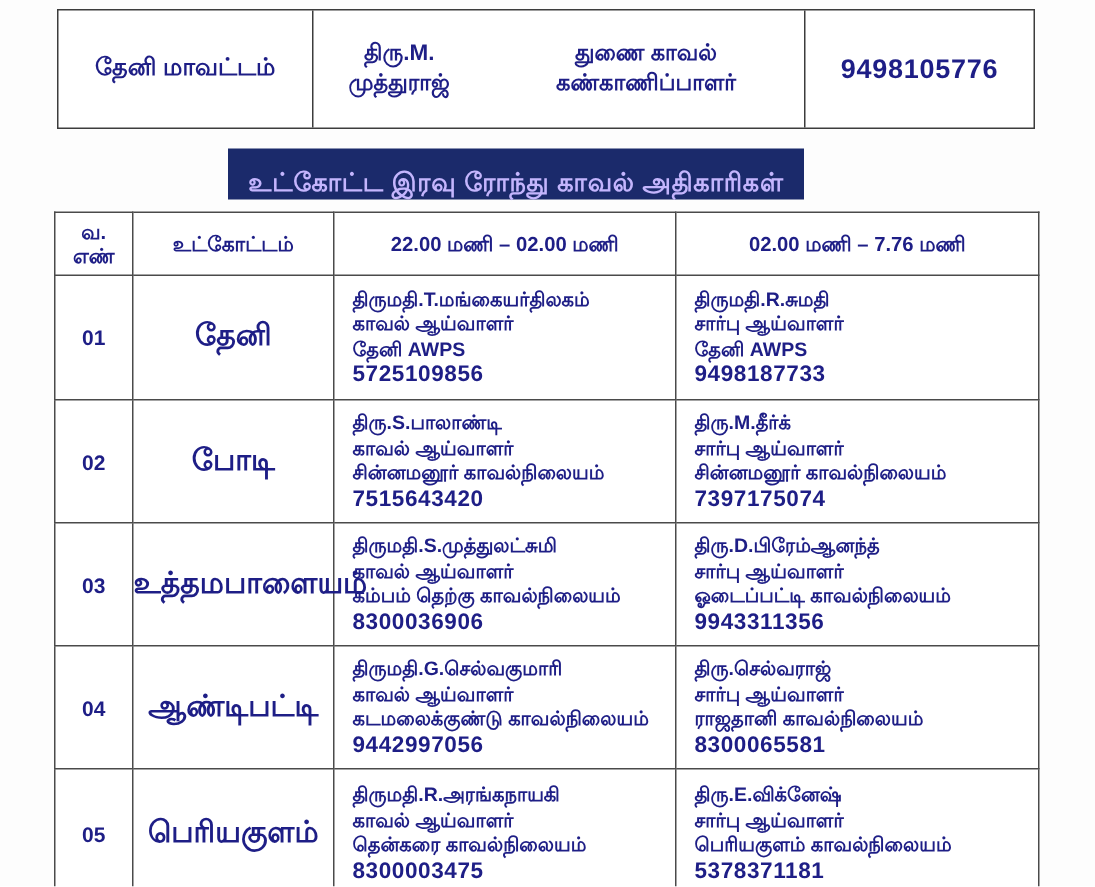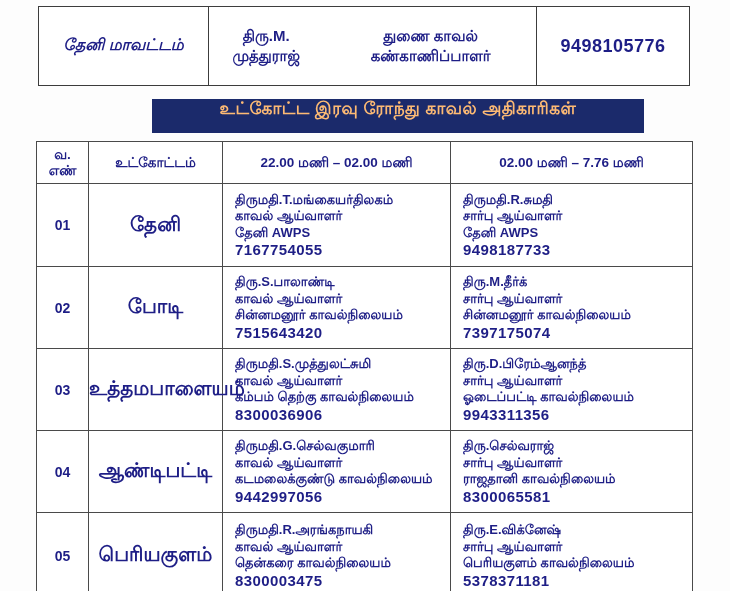--- a/index.html
+++ b/index.html
@@ -13,29 +13,29 @@
   
   .hdr-table {
     position:absolute; left:38px; top:6px; width:652px; height:80px;
     display:flex; border:1px solid #3c3c3c; background:#fff;
     box-sizing:border-box;
   }
   .hdr-cell {
     display:flex; align-items:center; justify-content:center;
     border-right:1px solid #3c3c3c; box-sizing:border-box;
   }
-  .hdr-c1 { width:170px; font-size:16px; font-weight:bold; text-align:right;font-style:italic; }
+  .hdr-c1 { width:170px; font-size:16px; font-weight:bold; text-align:right; }
   .hdr-c2 { flex:1; flex-direction:row; gap:2px; padding:4px 0; }
   .hdr-c3 { width:152px; border-right:none; font-size:18px; font-weight:bold; letter-spacing:0.5px; }
   .hdr-line { font-size:15px; font-weight:bold; line-height:20px; text-align:center; }
   
   .banner {
-    position:absolute; left:152px; top:99px; width:492px; height:34px;
-    background:#1b2a6b; color:#fdba74;
-    display:flex; align-items:flex-start; justify-content:center;
+    position:absolute; left:152px; top:99px; width:384px; height:34px;
+    background:#1b2a6b; color:#c4b5fd;
+    display:flex; align-items:flex-end; justify-content:center;
     font-weight:bold; font-size:17px; letter-spacing:0.5px;
     box-sizing:border-box;
   }
   
   table.roster {
     position:absolute; left:36px; top:141px; width:656px;
     border-collapse:collapse; table-layout:fixed; background:#fff;
   }
   .roster th, .roster td {
     border:1px solid #4a4a4a; padding:0; box-sizing:border-box;
@@ -93,21 +93,21 @@
       </tr>
     </thead>
     <tbody>
       <tr class="rh1">
         <td class="num">01</td>
         <td class="sub">தேனி</td>
         <td class="off">
           <div class="l">திருமதி.T.மங்கையர்திலகம்</div>
           <div class="l">காவல் ஆய்வாளர்</div>
           <div class="l">தேனி AWPS</div>
-          <div class="l phone">7167754055</div>
+          <div class="l phone">5725109856</div>
         </td>
         <td class="off">
           <div class="l">திருமதி.R.சுமதி</div>
           <div class="l">சார்பு ஆய்வாளர்</div>
           <div class="l">தேனி AWPS</div>
           <div class="l phone">9498187733</div>
         </td>
       </tr>
       <tr class="rh2">
         <td class="num">02</td>

